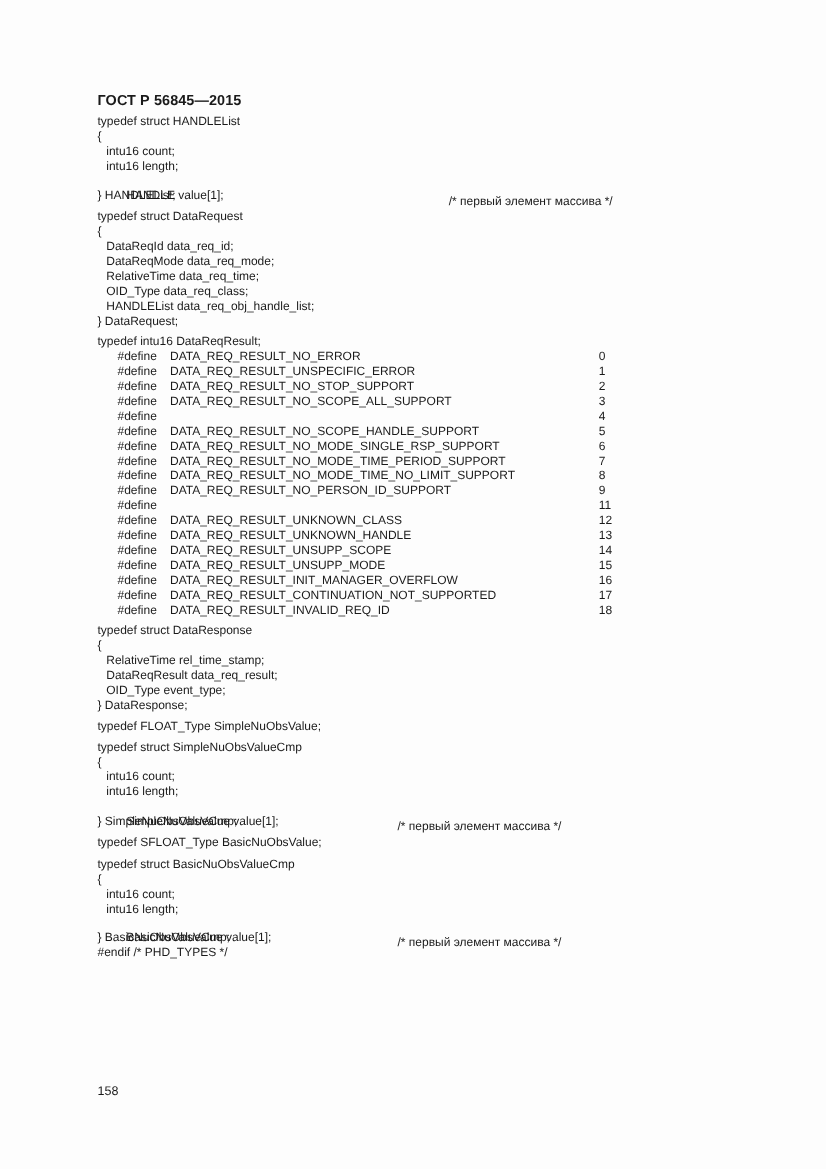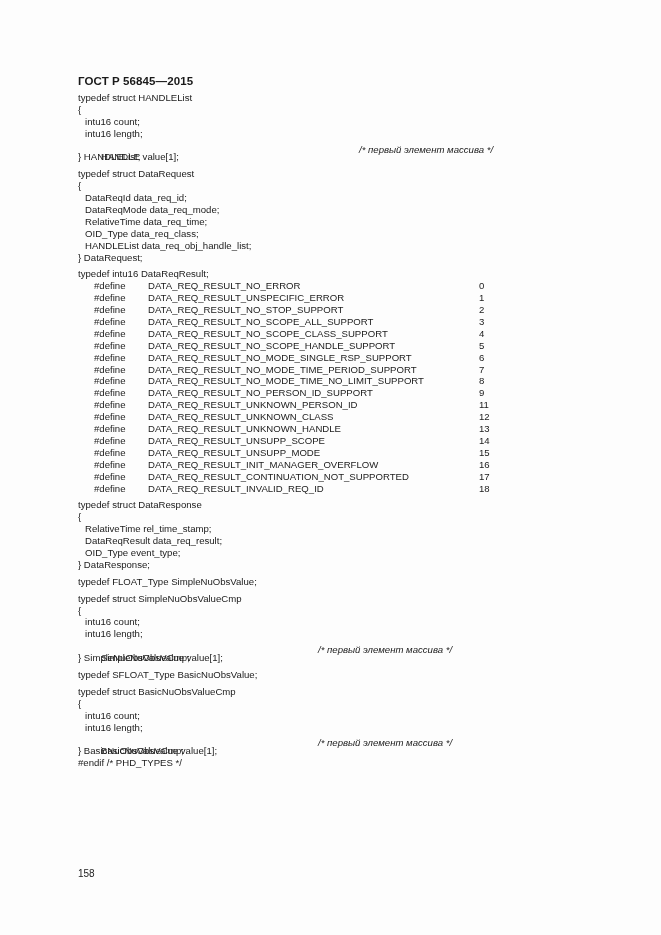--- a/index.html
+++ b/index.html
@@ -15,23 +15,23 @@
       position: absolute; left: 78px; top: 75px;
       font-size: 11.5px; font-weight: bold; letter-spacing: 0.1px;
     }
     .code {
       position: absolute; left: 78px; top: 92px; width: 440px;
       font-size: 9.6px; line-height: 11.9px;
     }
     .ln { height: 11.9px; white-space: pre; position: relative; }
     .gap { height: 5px; }
     .ind { padding-left: 7px; }
-    .cmt { position: absolute; top: 4px; font-style: italic; }
+    .cmt { position: absolute; top: 16px; }
     .def-kw { position: absolute; left: 16px; }
-    .def-name { position: absolute; left: 70px; text-align: right; }
+    .def-name { position: absolute; left: 58px; text-align: right; }
     .def-val { position: absolute; left: 401px; }
     .page-num {
       position: absolute; left: 78px; top: 868px;
       font-size: 10px;
     }
   </style>
 </head>
 <body>
 
 <div class="header">ГОСТ Р 56845—2015</div>
@@ -63,27 +63,27 @@
   </div>
   <div class="gap"></div>
 
   <div>
     <div class="ln">typedef intu16 DataReqResult;</div>
     <div id="defines">
         <div class="ln"><span class="def-kw">#define</span><span class="def-name">DATA_REQ_RESULT_NO_ERROR</span><span class="def-val">0</span></div>
         <div class="ln"><span class="def-kw">#define</span><span class="def-name">DATA_REQ_RESULT_UNSPECIFIC_ERROR</span><span class="def-val">1</span></div>
         <div class="ln"><span class="def-kw">#define</span><span class="def-name">DATA_REQ_RESULT_NO_STOP_SUPPORT</span><span class="def-val">2</span></div>
         <div class="ln"><span class="def-kw">#define</span><span class="def-name">DATA_REQ_RESULT_NO_SCOPE_ALL_SUPPORT</span><span class="def-val">3</span></div>
-        <div class="ln"><span class="def-kw">#define</span><span class="def-name">DATA_REQ_RESULT_NO_SCOPE_CLASS_SUPPORT</span><span class="def-val">4</span></div>
+        <div class="ln"><span class="def-kw">#define</span><span class="def-val">4</span></div>
         <div class="ln"><span class="def-kw">#define</span><span class="def-name">DATA_REQ_RESULT_NO_SCOPE_HANDLE_SUPPORT</span><span class="def-val">5</span></div>
         <div class="ln"><span class="def-kw">#define</span><span class="def-name">DATA_REQ_RESULT_NO_MODE_SINGLE_RSP_SUPPORT</span><span class="def-val">6</span></div>
         <div class="ln"><span class="def-kw">#define</span><span class="def-name">DATA_REQ_RESULT_NO_MODE_TIME_PERIOD_SUPPORT</span><span class="def-val">7</span></div>
         <div class="ln"><span class="def-kw">#define</span><span class="def-name">DATA_REQ_RESULT_NO_MODE_TIME_NO_LIMIT_SUPPORT</span><span class="def-val">8</span></div>
         <div class="ln"><span class="def-kw">#define</span><span class="def-name">DATA_REQ_RESULT_NO_PERSON_ID_SUPPORT</span><span class="def-val">9</span></div>
-        <div class="ln"><span class="def-kw">#define</span><span class="def-name">DATA_REQ_RESULT_UNKNOWN_PERSON_ID</span><span class="def-val">11</span></div>
+        <div class="ln"><span class="def-kw">#define</span><span class="def-val">11</span></div>
         <div class="ln"><span class="def-kw">#define</span><span class="def-name">DATA_REQ_RESULT_UNKNOWN_CLASS</span><span class="def-val">12</span></div>
         <div class="ln"><span class="def-kw">#define</span><span class="def-name">DATA_REQ_RESULT_UNKNOWN_HANDLE</span><span class="def-val">13</span></div>
         <div class="ln"><span class="def-kw">#define</span><span class="def-name">DATA_REQ_RESULT_UNSUPP_SCOPE</span><span class="def-val">14</span></div>
         <div class="ln"><span class="def-kw">#define</span><span class="def-name">DATA_REQ_RESULT_UNSUPP_MODE</span><span class="def-val">15</span></div>
         <div class="ln"><span class="def-kw">#define</span><span class="def-name">DATA_REQ_RESULT_INIT_MANAGER_OVERFLOW</span><span class="def-val">16</span></div>
         <div class="ln"><span class="def-kw">#define</span><span class="def-name">DATA_REQ_RESULT_CONTINUATION_NOT_SUPPORTED</span><span class="def-val">17</span></div>
         <div class="ln"><span class="def-kw">#define</span><span class="def-name">DATA_REQ_RESULT_INVALID_REQ_ID</span><span class="def-val">18</span></div>
       </div>
   </div>
   <div class="gap"></div>

